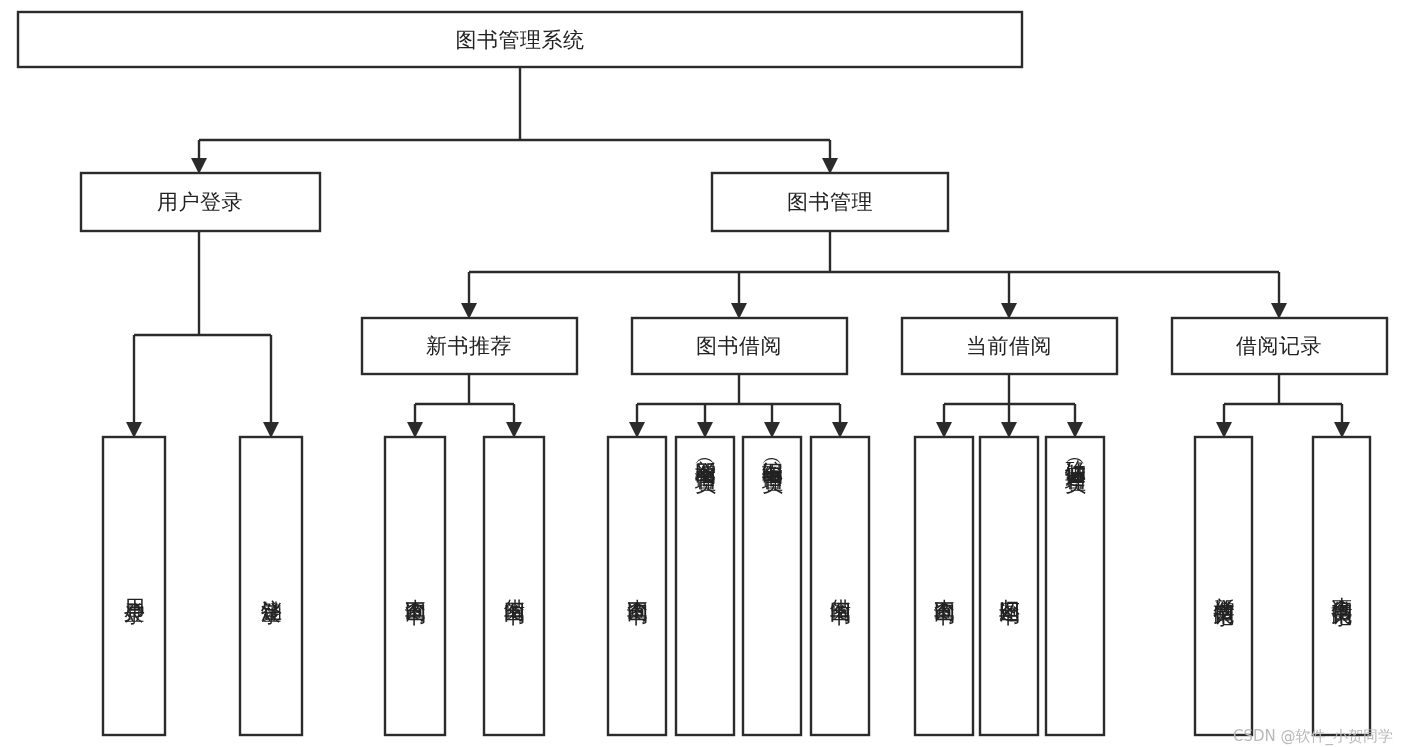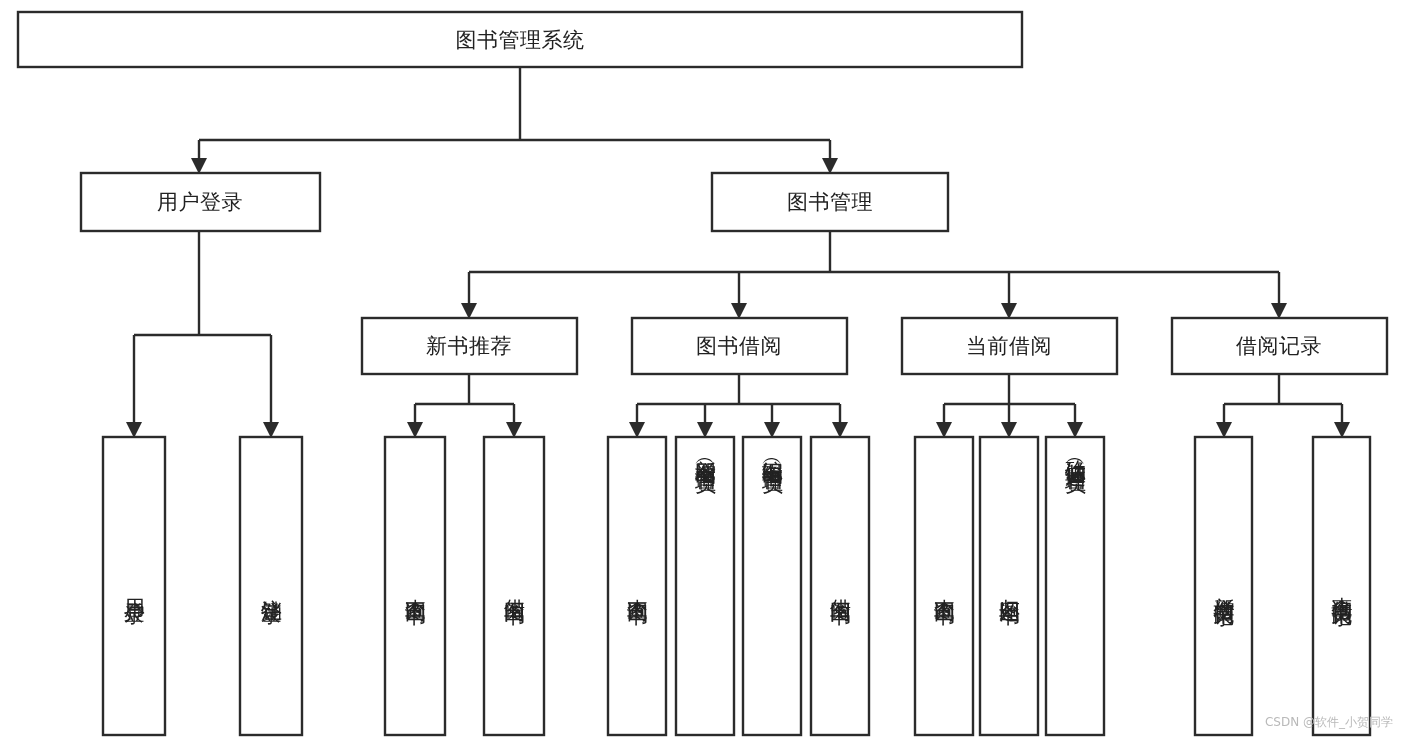--- a/index.html
+++ b/index.html
@@ -66,23 +66,23 @@
     font-size: 21px;
     color: #222222;
     line-height: 1.18;
     letter-spacing: 2px;
     white-space: nowrap;
     text-align: center;
   }
   .watermark {
     position: absolute;
     right: 12px;
-    bottom: 16px;
-    font-family: "DejaVu Sans", "Liberation Sans", sans-serif;
-    font-size: 12px;
+    bottom: 1px;
+    font-family: "DejaVu Sans", "Liberation Sans", sans-serif;
+    font-size: 15px;
     color: #b9b9b9;
     white-space: nowrap;
     user-select: none;
     text-align: center;
   }
 </style>
 </head>
 <body>
 
 <div id="diagram-root">

